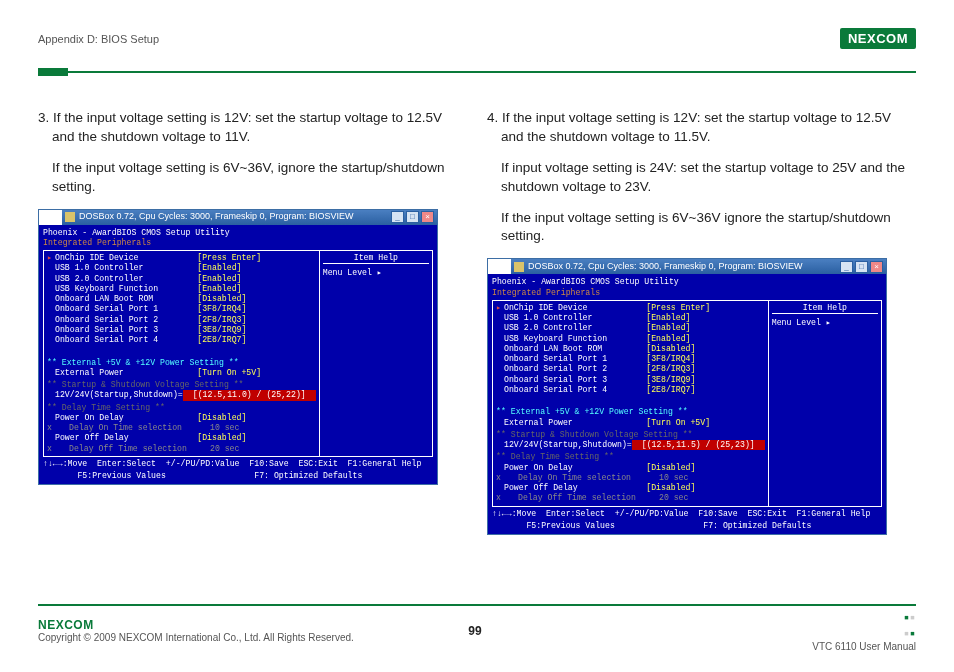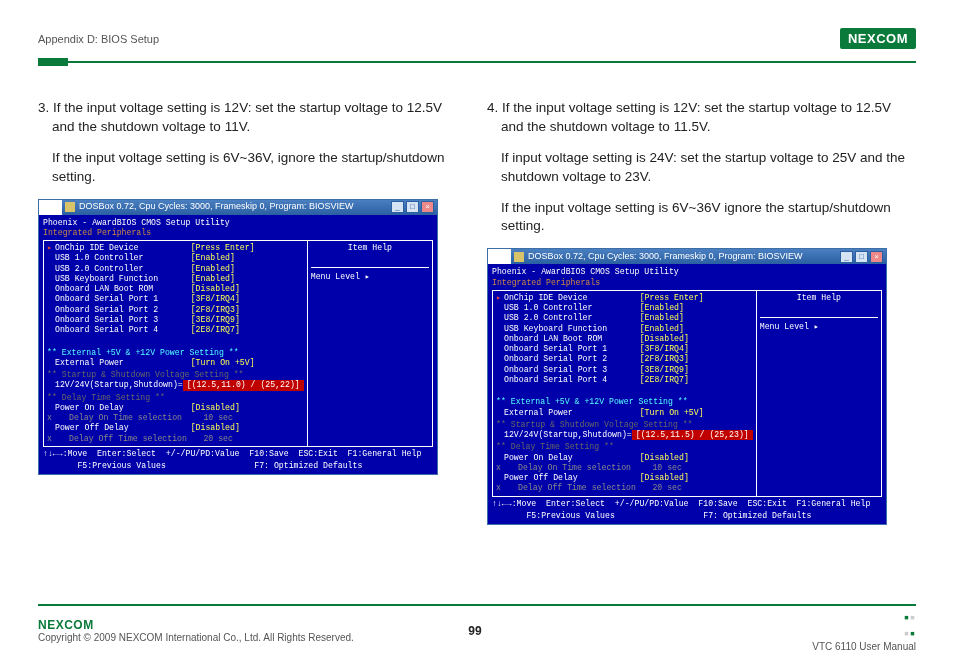--- a/index.html
+++ b/index.html
@@ -12,21 +12,21 @@
     background: #fff;
     position: relative;
     padding: 28px 38px 0 38px;
   }
   .header {
     display: flex;
     justify-content: space-between;
     align-items: center;
     font-size: 11px;
     color: #555;
-    padding-bottom: 12px;
+    padding-bottom: 22px;
   }
   .logo {
     background: #0a7a3a;
     color: #fff;
     font-weight: bold;
     font-size: 13px;
     padding: 3px 8px;
     border-radius: 2px;
     letter-spacing: 0.5px;
   }
@@ -93,30 +93,30 @@
   }
   .bios-left {
     flex: 1.8;
     padding: 2px 3px;
     border-right: 1px solid #fff;
   }
   .bios-right {
     flex: 1;
     padding: 2px 3px;
   }
-  .bios-right .ih { text-align: center; border-bottom: 1px solid #fff; padding-bottom: 14px; margin-bottom: 4px;}
+  .bios-right .ih { text-align: center; border-bottom: 1px solid #fff; padding-bottom: 0; margin-bottom: 4px;}
   .bios-row { display:flex; white-space: pre; }
   .bios-row .label { flex: 1.2; }
   .bios-row .val { flex: 1; color: #ffff55; }
   .bios-row.disabled .val, .bios-row.disabled .label { color: #888; padding-left: 14px; }
   .bios-row .arrow { color:#d44; margin-right:2px; width:6px;}
   .bios-row .noarrow { width:6px; margin-right:2px;}
   .section { color:#55ffff; margin-top:2px;}
   .section.disabled { color:#666;}
-  .highlight { background:#c00000; color:#fff; padding:0 4px;}
+  .highlight { background:#c00000; color:#fff; padding:0 10px;}
   .bios-footer {
     margin-top: 2px;
     white-space: pre;
     color:#fff;
   }
   .page-footer {
     position: absolute;
     left: 38px; right: 38px; bottom: 20px;
   }
   .footer-rule { border-top: 2px solid #0a7a3a; margin-bottom: 3px;}

